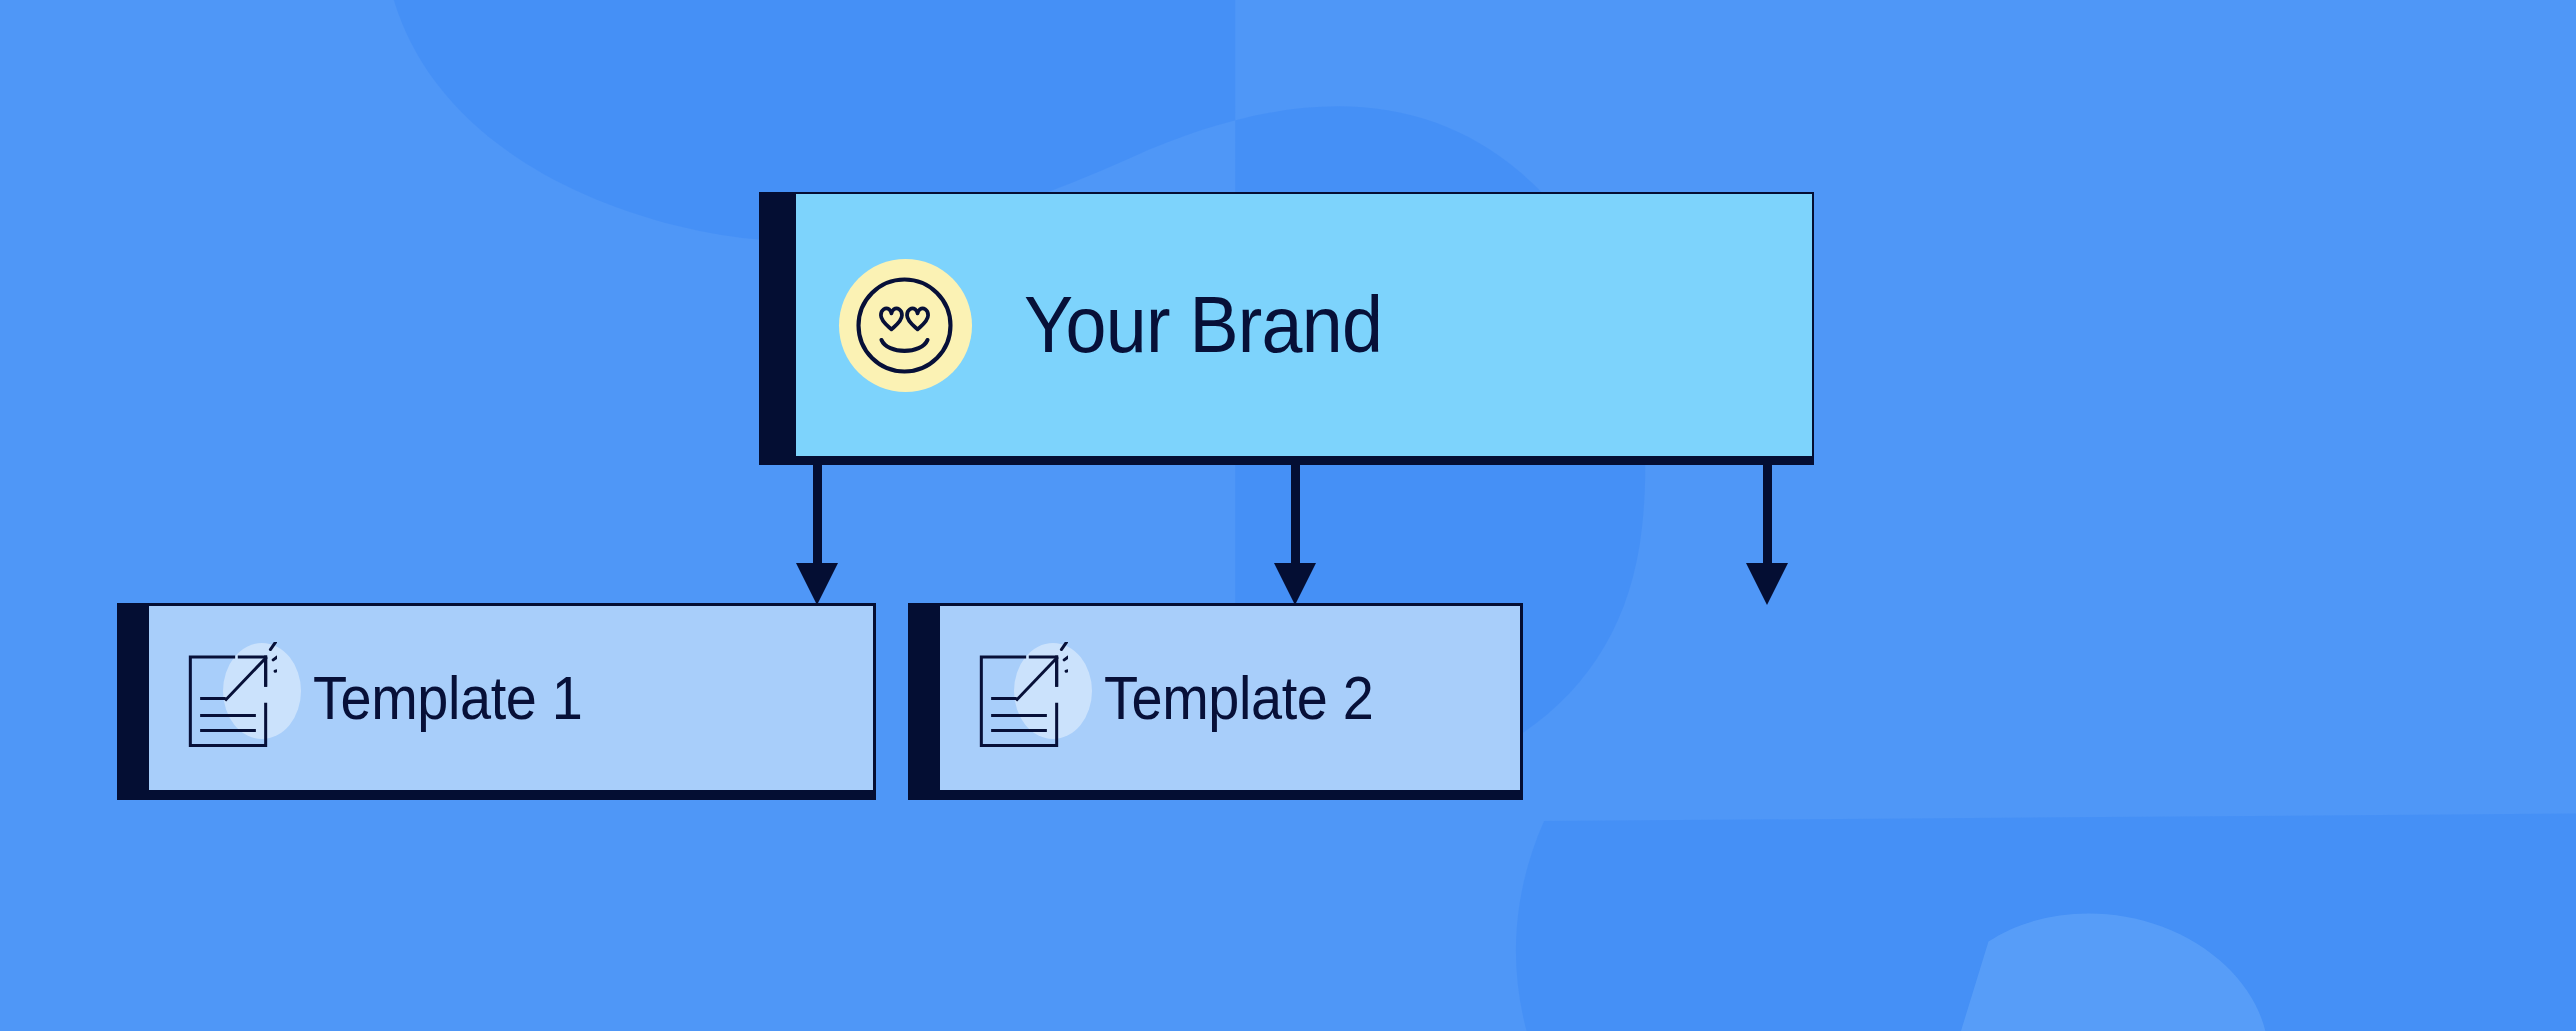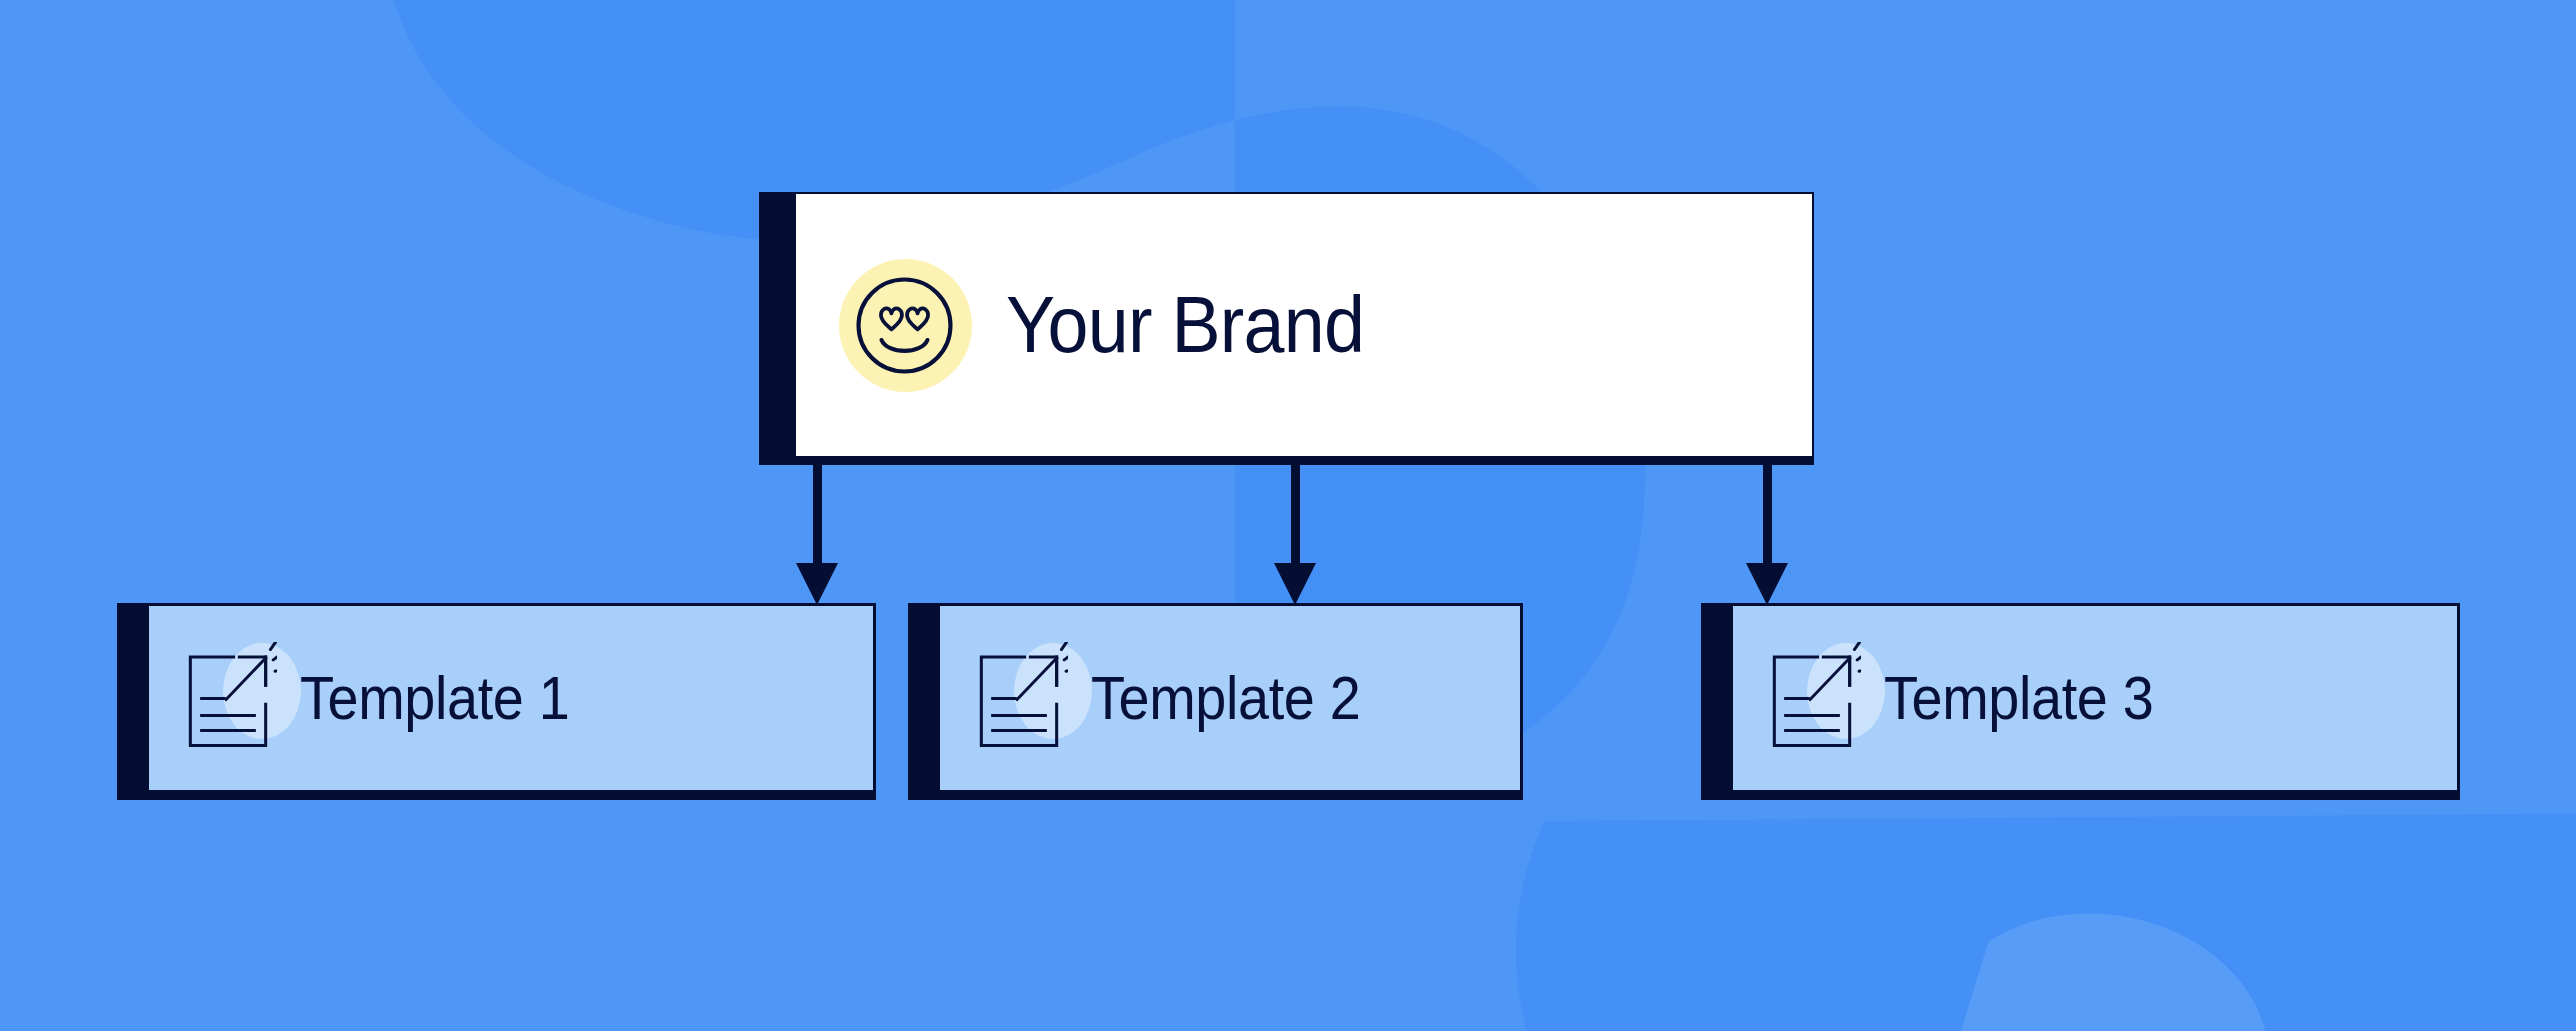--- a/index.html
+++ b/index.html
@@ -36,24 +36,24 @@
     background:#FCE97E;
     border:3px solid #040E33;
     display:flex;
     align-items:center;
   }
   
   #brand-node { left:759px; top:192px; width:1055px; height:273px; }
   #brand-node .face {
     left:35px; top:0px;
     width:1020px; height:266px;
-    background:#ffffff;
+    background:#7dd3fc;
     border:2.3px solid #040E33;
     padding-left:42px;
-    gap:35px;
+    gap:53px;
   }
   .brand-label {
     font-size:80px;
     font-weight:400;
     color:#071038;
     letter-spacing:-0.8px;
     line-height:1;
     font-stretch:condensed;
     transform:scaleX(0.92);
     transform-origin:left center;
@@ -76,21 +76,21 @@
   .brand-icon-wrap svg { position:relative; display:block; }
 
   
   .tpl-node { top:603px; height:197px; }
   .tpl-node .face {
     left:29px; top:0px;
     width:calc(100% - 29px); height:190px;
     background:#A8CEFA;
     border:3.8px solid #040E33;
     padding-left:30px;
-    gap:23px;
+    gap:36px;
   }
   #tpl-node-0 { left:117px; width:759px; }
   #tpl-node-1 { left:908px; width:615px; }
   #tpl-node-2 { left:1701px; width:759px; }
 
   .tpl-icon-wrap {
     position:relative;
     width:98px; height:113px;
     flex:0 0 auto;
   }
@@ -231,35 +231,15 @@
           <path d="M 64,16 L 92,16 L 92,46" fill="none" stroke="#071038" stroke-width="3.2" stroke-linecap="square"></path>
           <path d="M 97,8 L 104,-2" fill="none" stroke="#071038" stroke-width="3.2" stroke-linecap="round"></path>
           <path d="M 100,19 L 111,11" fill="none" stroke="#071038" stroke-width="3.2" stroke-linecap="round"></path>
           <path d="M 102,31 L 115,28" fill="none" stroke="#071038" stroke-width="3.2" stroke-linecap="round"></path>
         </svg>
       </div>
       <span class="tpl-label">Template 2</span>
     </div>
   </div>
 
-  <div class="node tpl-node" id="tpl-node-2">
-    <div class="shadow"></div>
-    <div class="face">
-      <div class="tpl-icon-wrap">
-        <div class="tpl-icon-glow"></div>
-        <svg width="98" height="113" viewBox="0 0 104 120" aria-hidden="true">
-          <path d="M 12,16 L 58,16 M 92,16 L 92,46 M 92,66 L 92,110 L 12,110 L 12,16" fill="none" stroke="#071038" stroke-width="3.2" stroke-linecap="square"></path>
-          <path d="M 24,60 L 48,60" fill="none" stroke="#071038" stroke-width="3.2" stroke-linecap="square"></path>
-          <path d="M 24,78 L 80,78" fill="none" stroke="#071038" stroke-width="3.2" stroke-linecap="square"></path>
-          <path d="M 24,94 L 80,94" fill="none" stroke="#071038" stroke-width="3.2" stroke-linecap="square"></path>
-          <path d="M 50,61 L 92,17" fill="none" stroke="#071038" stroke-width="3.2" stroke-linecap="square"></path>
-          <path d="M 64,16 L 92,16 L 92,46" fill="none" stroke="#071038" stroke-width="3.2" stroke-linecap="square"></path>
-          <path d="M 97,8 L 104,-2" fill="none" stroke="#071038" stroke-width="3.2" stroke-linecap="round"></path>
-          <path d="M 100,19 L 111,11" fill="none" stroke="#071038" stroke-width="3.2" stroke-linecap="round"></path>
-          <path d="M 102,31 L 115,28" fill="none" stroke="#071038" stroke-width="3.2" stroke-linecap="round"></path>
-        </svg>
-      </div>
-      <span class="tpl-label">Template 3</span>
-    </div>
-  </div>
 
 </div>
 
 
 </body></html>

